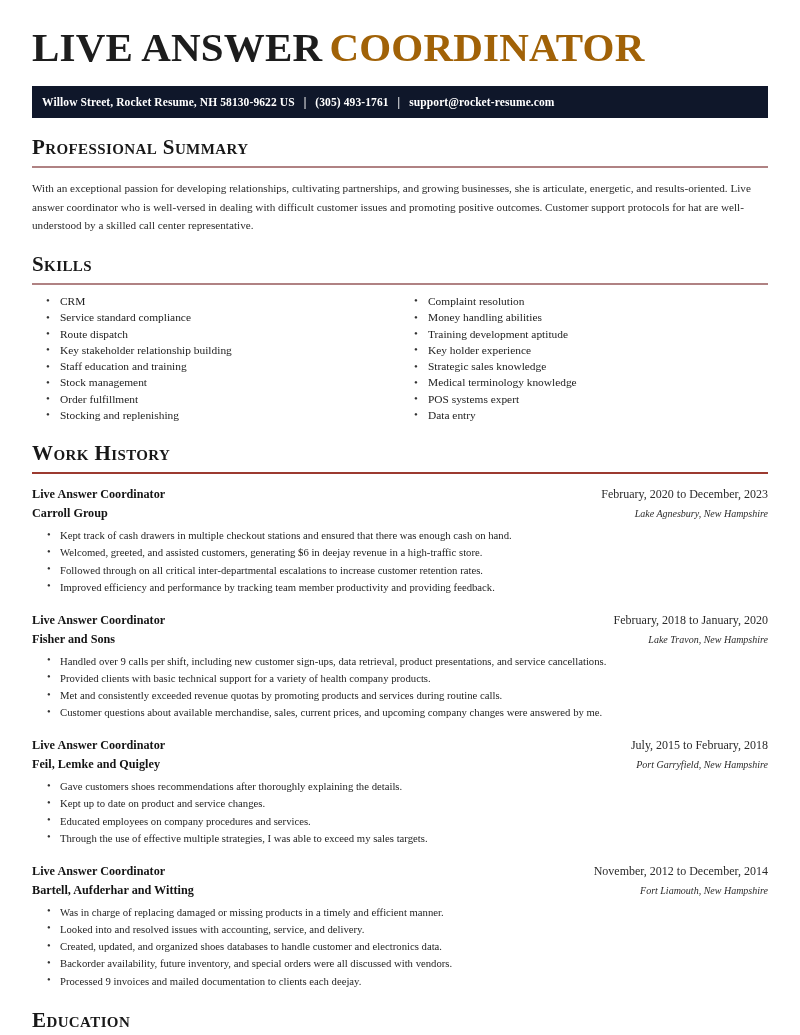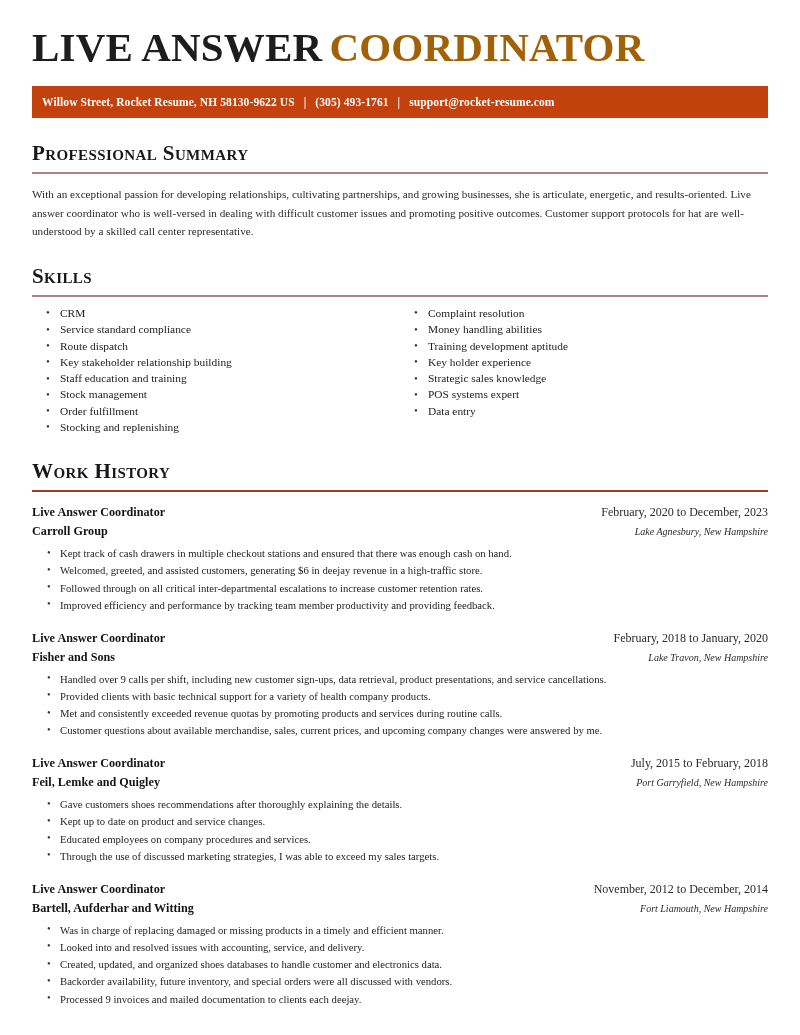--- a/index.html
+++ b/index.html
@@ -29,21 +29,21 @@
     line-height: 1.22;
     font-weight: 700;
     letter-spacing: 0.2px;
     white-space: nowrap;
   }
   .name-first { color: #1d1d1d; }
   .name-last  { color: #a16207; padding-left: 7px; }
 
   .contact-bar {
     margin-top: 14px;
-    background: #c2410c;
+    background: #0f172a;
     height: 32px;
     display: flex;
     align-items: center;
     padding-left: 10px;
   }
   .contact-inner {
     color: #ffffff;
     font-size: 11.5px;
     font-weight: 700;
     letter-spacing: 0.1px;
@@ -51,21 +51,21 @@
     align-items: center;
     white-space: nowrap;
   }
   .contact-sep {
     color: #ffffff;
     padding: 0 9px;
     font-weight: 700;
   }
 
   
-  .section { margin-top: 24px; }
+  .section { margin-top: 18px; }
   .section-title {
     font-size: 21px;
     font-variant: small-caps;
     font-weight: 700;
     letter-spacing: 0.4px;
     color: #181818;
     line-height: 1.1;
     padding-bottom: 4px;
   }
   .rule-rose {
@@ -210,20 +210,21 @@
             <li>Stocking and replenishing</li>
           </ul>
       </div>
       <div class="skills-col">
         <ul class="bullets" id="skills-right">
             <li>Complaint resolution</li>
             <li>Money handling abilities</li>
             <li>Training development aptitude</li>
             <li>Key holder experience</li>
             <li>Strategic sales knowledge</li>
+            <li>Medical terminology knowledge</li>
             <li>POS systems expert</li>
             <li>Data entry</li>
           </ul>
       </div>
     </div>
   </div>
 
   <div class="section">
     <div class="section-title">Work History</div>
     <div class="rule-red"></div>
@@ -266,21 +267,21 @@
             <div class="job-date">July, 2015 to February, 2018</div>
           </div>
           <div class="job-row">
             <div class="job-company">Feil, Lemke and Quigley</div>
             <div class="job-location">Port Garryfield, New Hampshire</div>
           </div>
           <ul class="job-bullets">
             <li>Gave customers shoes recommendations after thoroughly explaining the details.</li>
             <li>Kept up to date on product and service changes.</li>
             <li>Educated employees on company procedures and services.</li>
-            <li>Through the use of discussed marketing strategies, I was able to exceed my sales targets.</li>
+            <li>Through the use of effective multiple strategies, I was able to exceed my sales targets.</li>
           </ul>
         </div>
         <div class="job">
           <div class="job-row">
             <div class="job-title">Live Answer Coordinator</div>
             <div class="job-date">November, 2012 to December, 2014</div>
           </div>
           <div class="job-row">
             <div class="job-company">Bartell, Aufderhar and Witting</div>
             <div class="job-location">Fort Liamouth, New Hampshire</div>

